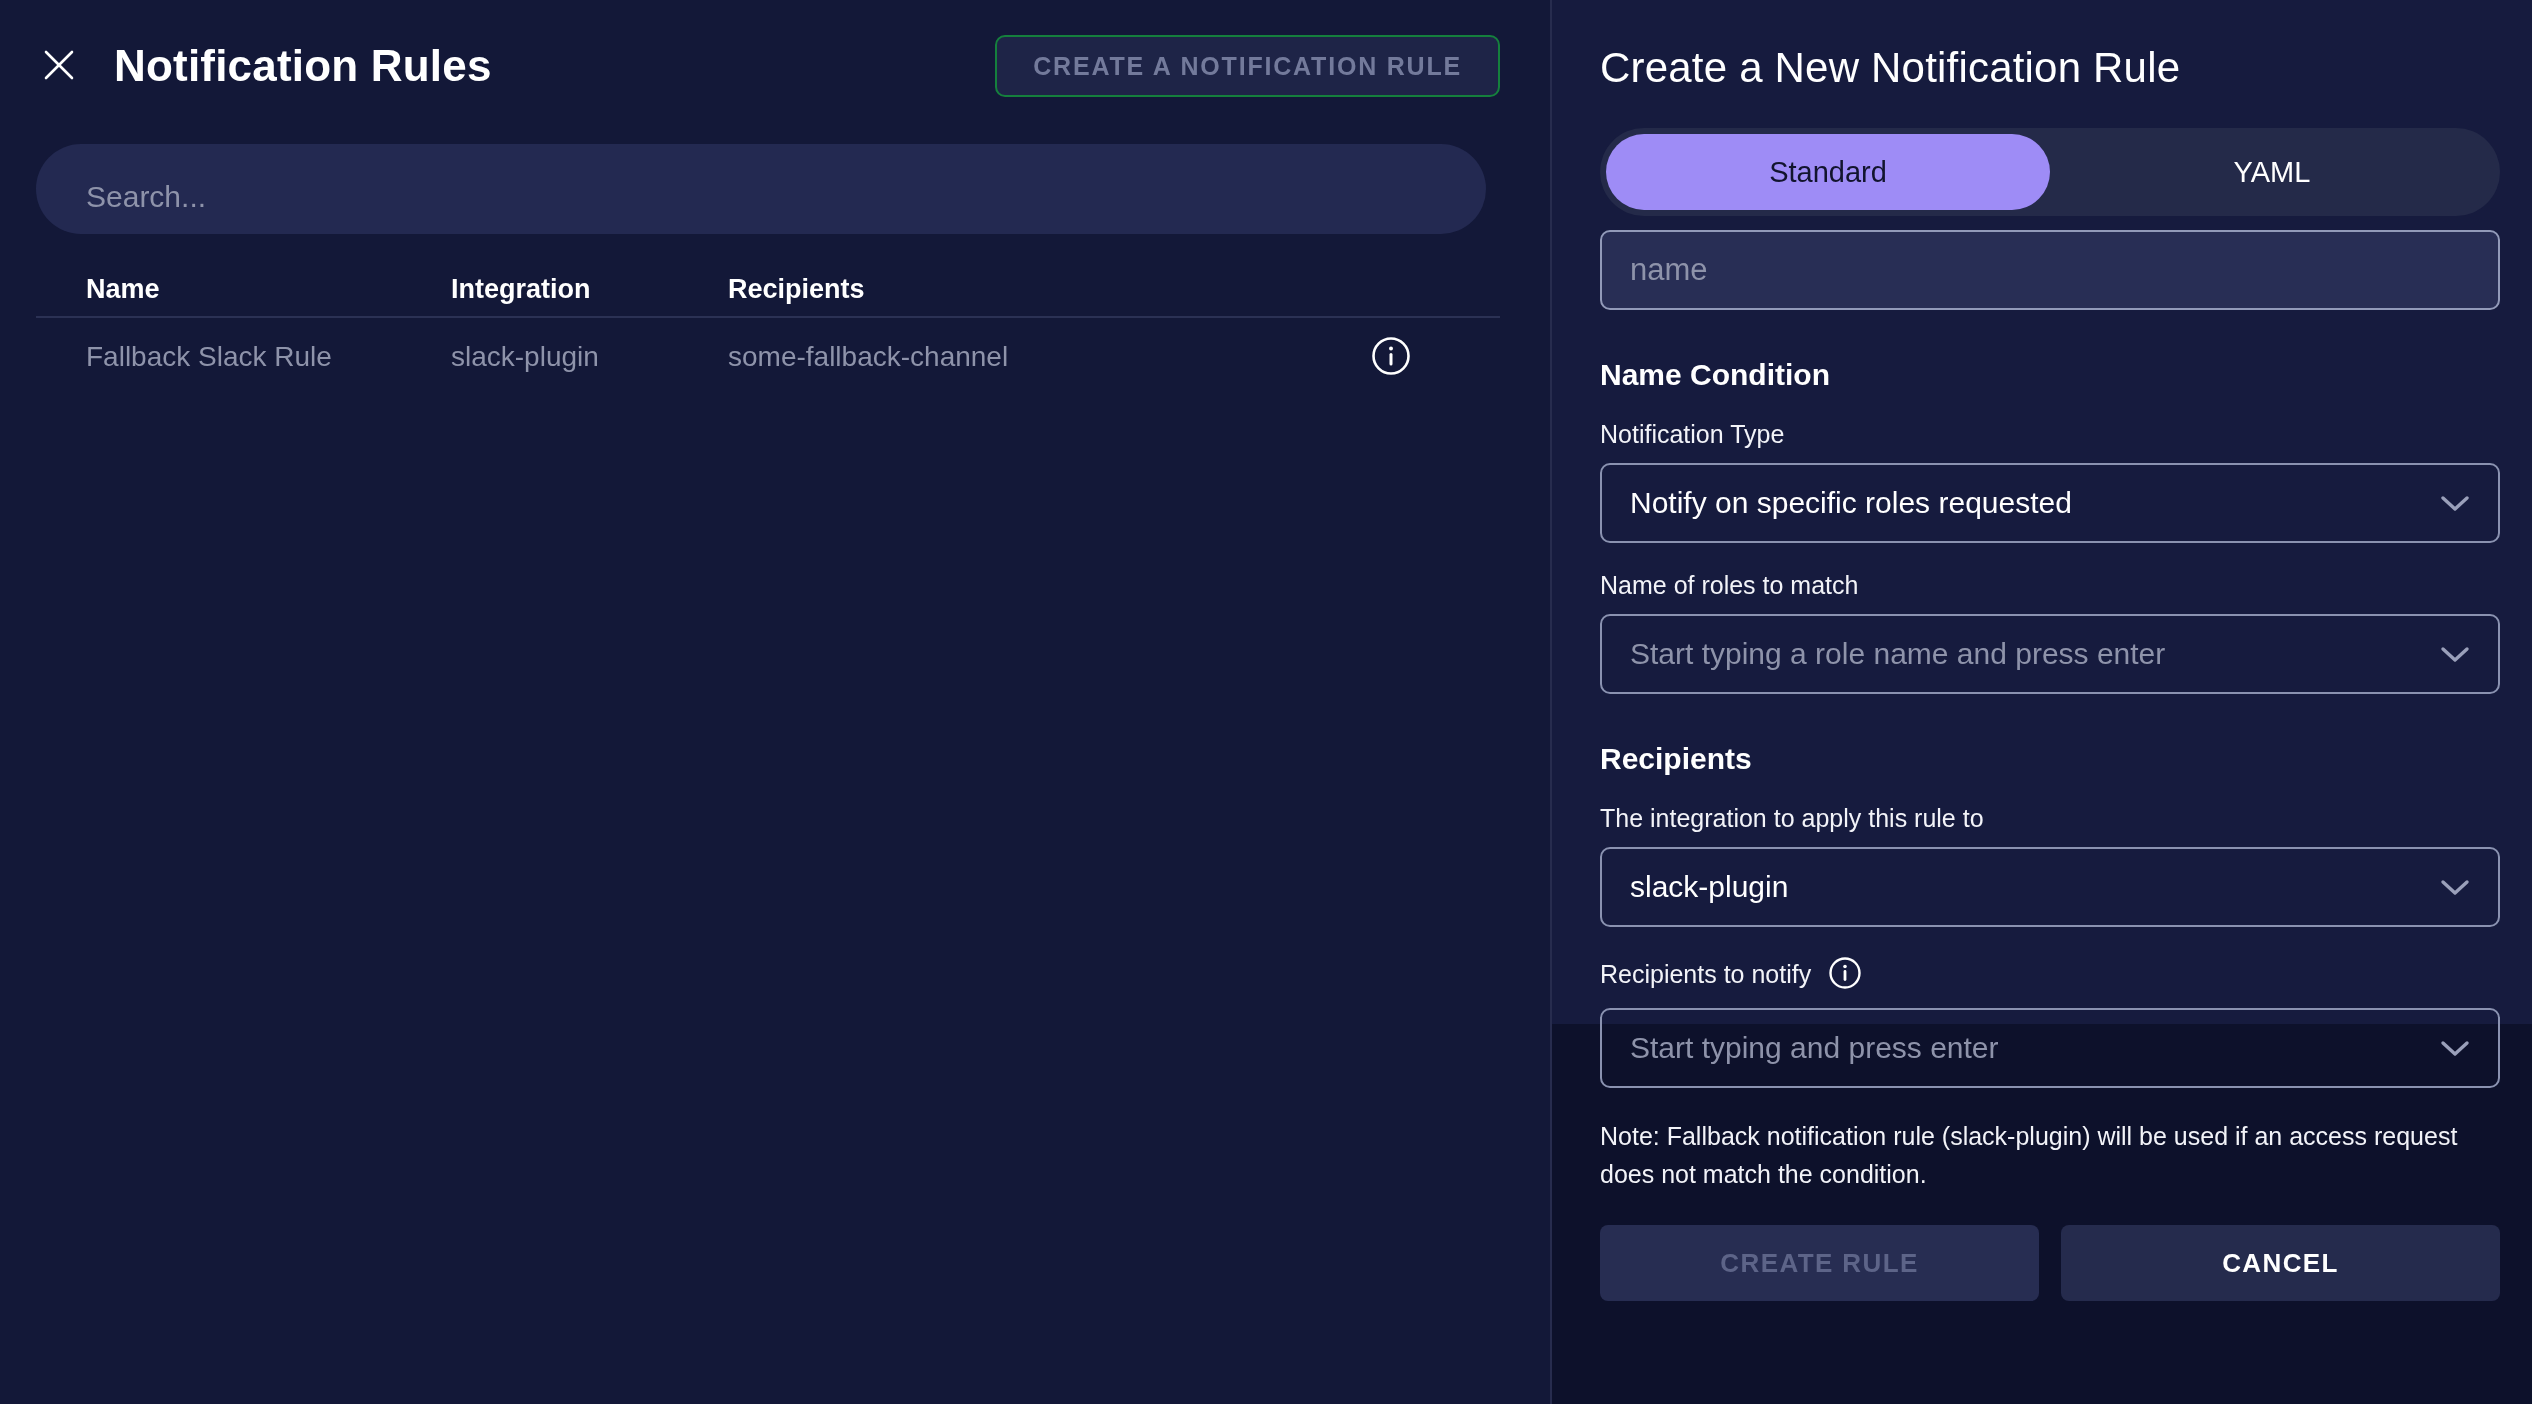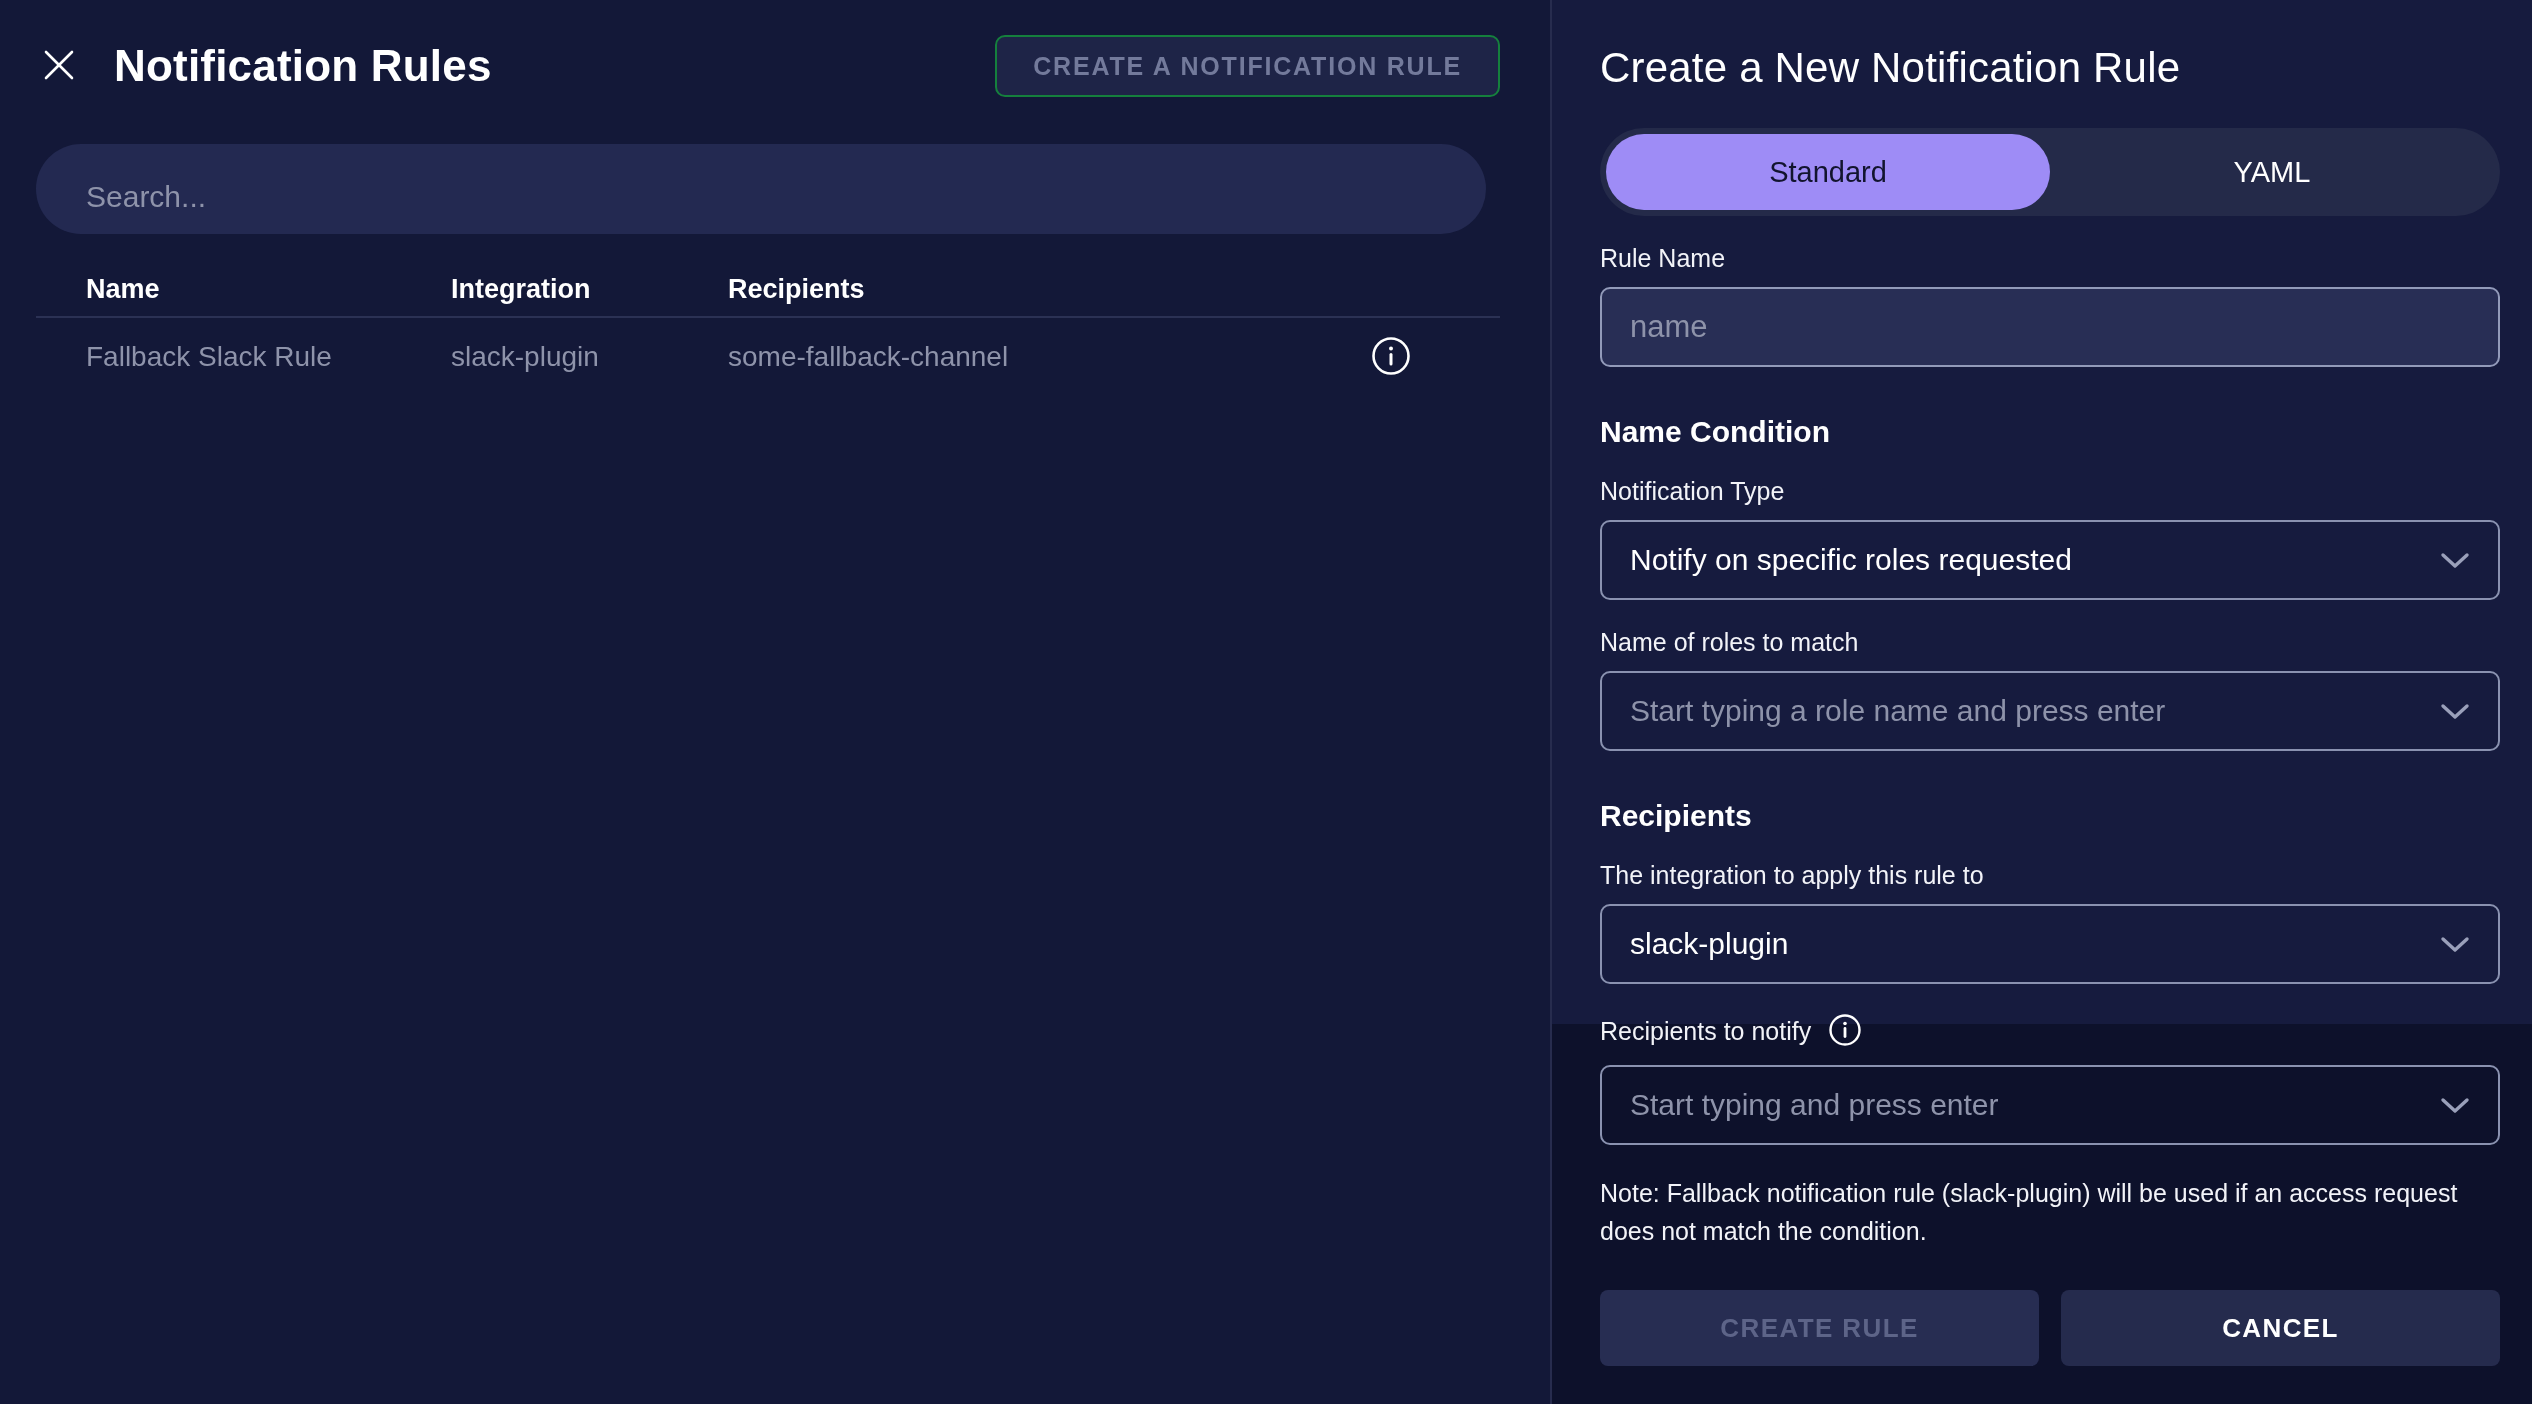--- a/index.html
+++ b/index.html
@@ -92,21 +92,21 @@
   .text-input::placeholder{color:var(--muted);}
   .select{
     margin-top:14px;height:80px;border:2px solid #8a92b0;border-radius:10px;
     display:flex;align-items:center;justify-content:space-between;
     padding:12px 28px;font-size:30px;cursor:pointer;background:transparent;
   }
   .select .sel-text{color:var(--white);}
   .select .sel-placeholder{color:var(--muted);}
   .chevron{flex:0 0 auto;margin-left:20px;}
   .note{margin-top:30px;font-size:25px;line-height:1.5;color:#f2f3f8;max-width:900px;}
-  .actions{margin-top:40px;display:flex;gap:22px;}
+  .actions{margin-top:32px;display:flex;gap:22px;}
   .btn{
     flex:1;height:76px;border:none;border-radius:8px;
     font-size:26px;font-weight:700;letter-spacing:1.4px;
     font-family:inherit;cursor:pointer;
   }
   .btn.create{background:#272d52;color:#5d6488;cursor:default;}
   .btn.cancel{background:#252b4d;color:var(--white);}
 </style>
 </head>
 <body>
@@ -157,21 +157,20 @@
 <div class="panel-separator"></div>
 
 <div class="right-panel">
   <h2 class="right-title">Create a New Notification Rule</h2>
 
   <div class="mode-toggle">
     <button class="tab active">Standard</button>
     <button class="tab">YAML</button>
   </div>
 
-  <div class="field-label first">Rule Name</div>
   <input class="text-input" type="text" placeholder="name" style="">
 
   <div class="section-heading">Name Condition</div>
 
   <div class="field-label">Notification Type</div>
   <div class="select">
     <span class="sel-text">Notify on specific roles requested</span>
     <span class="chevron">
       <svg width="30" height="18" viewBox="0 0 30 18">
         <polyline points="3,3 15,14 27,3" fill="none" stroke="#9aa0ba" stroke-width="3.4" stroke-linecap="round" stroke-linejoin="round"></polyline>

